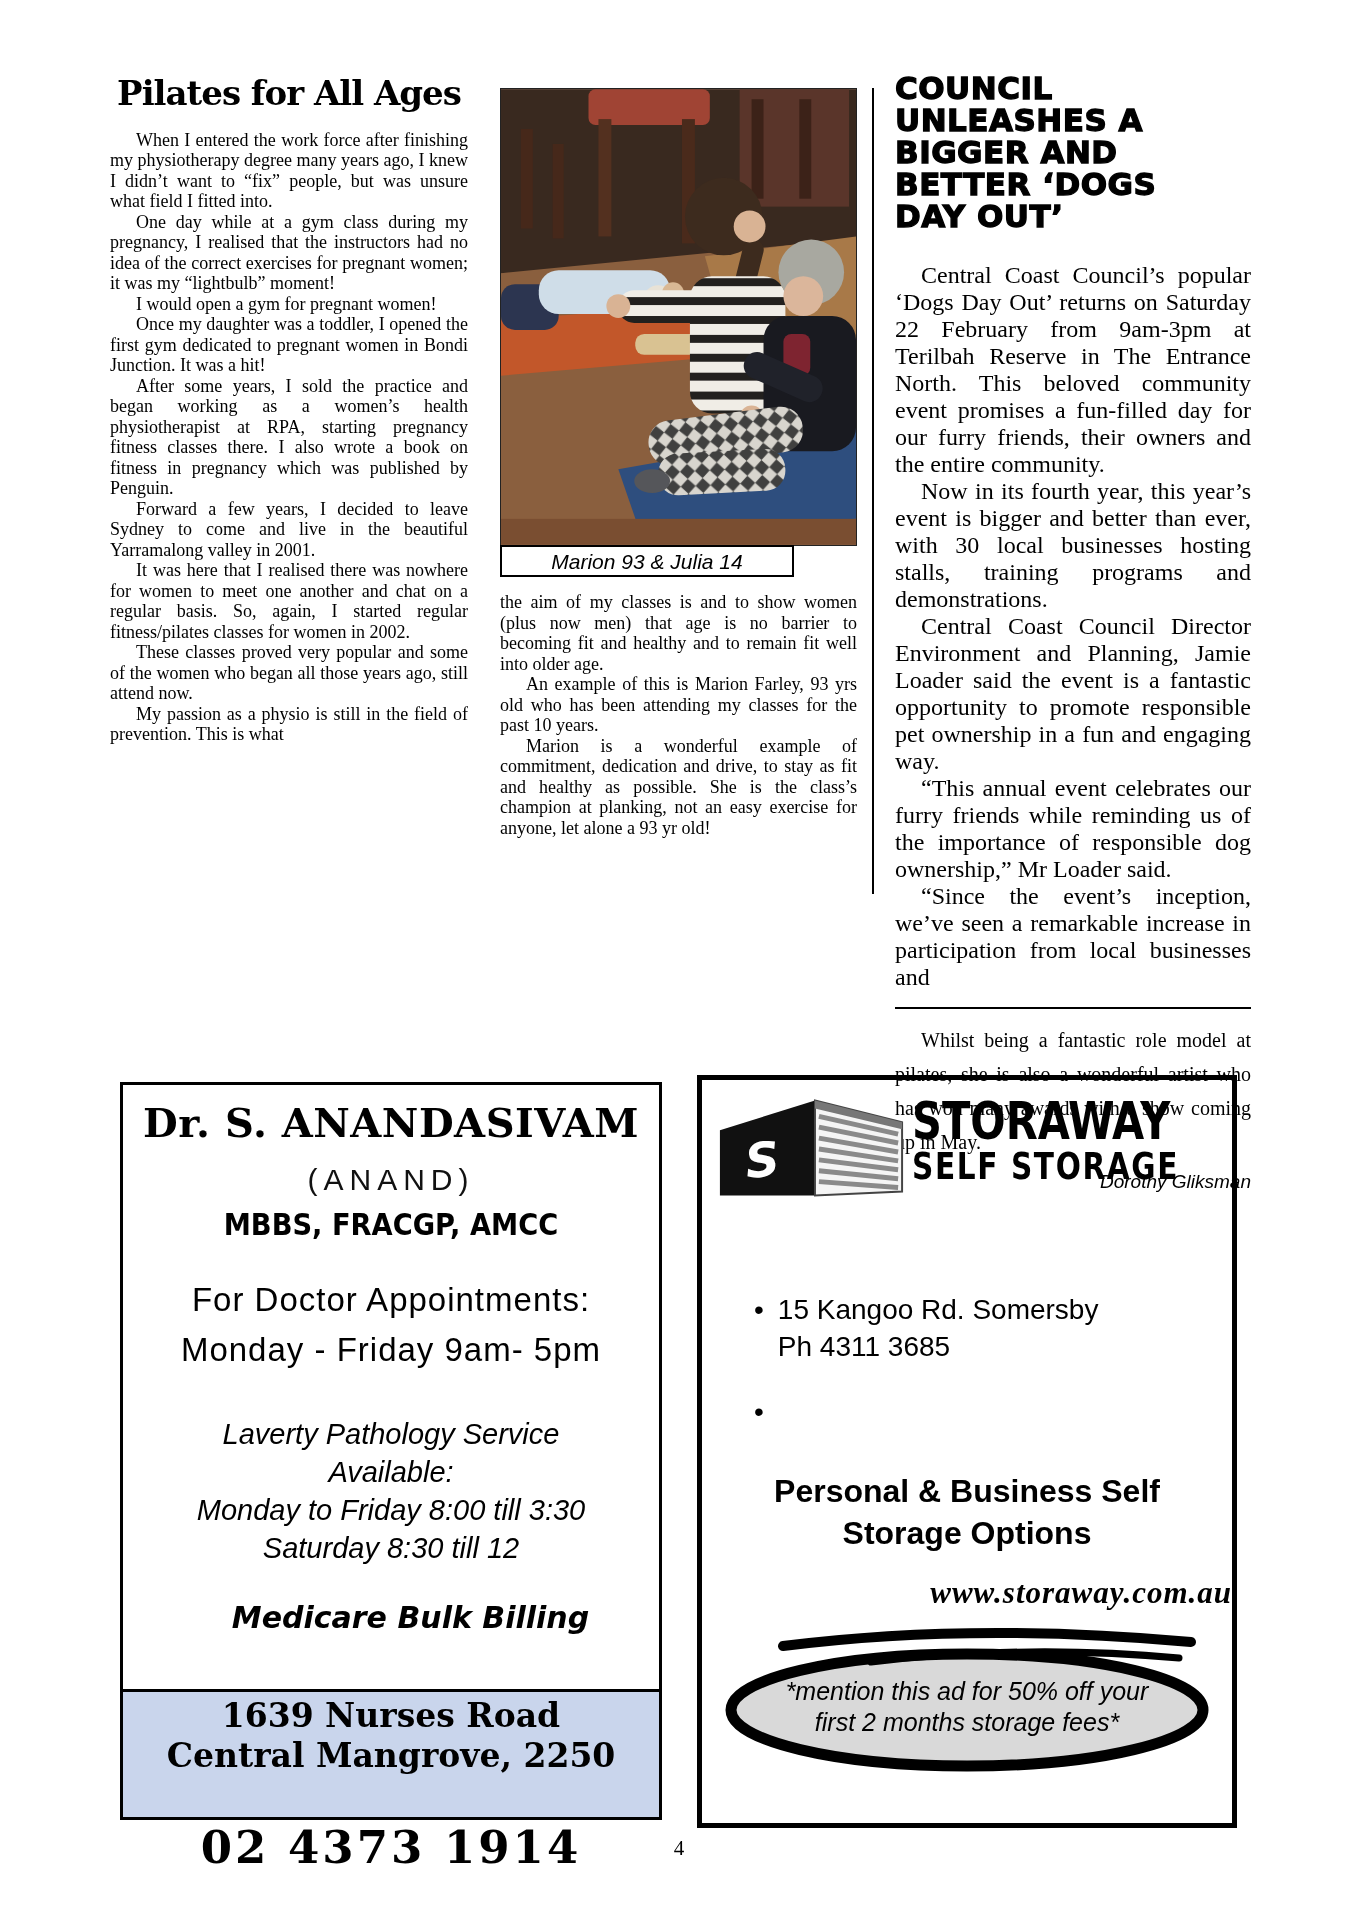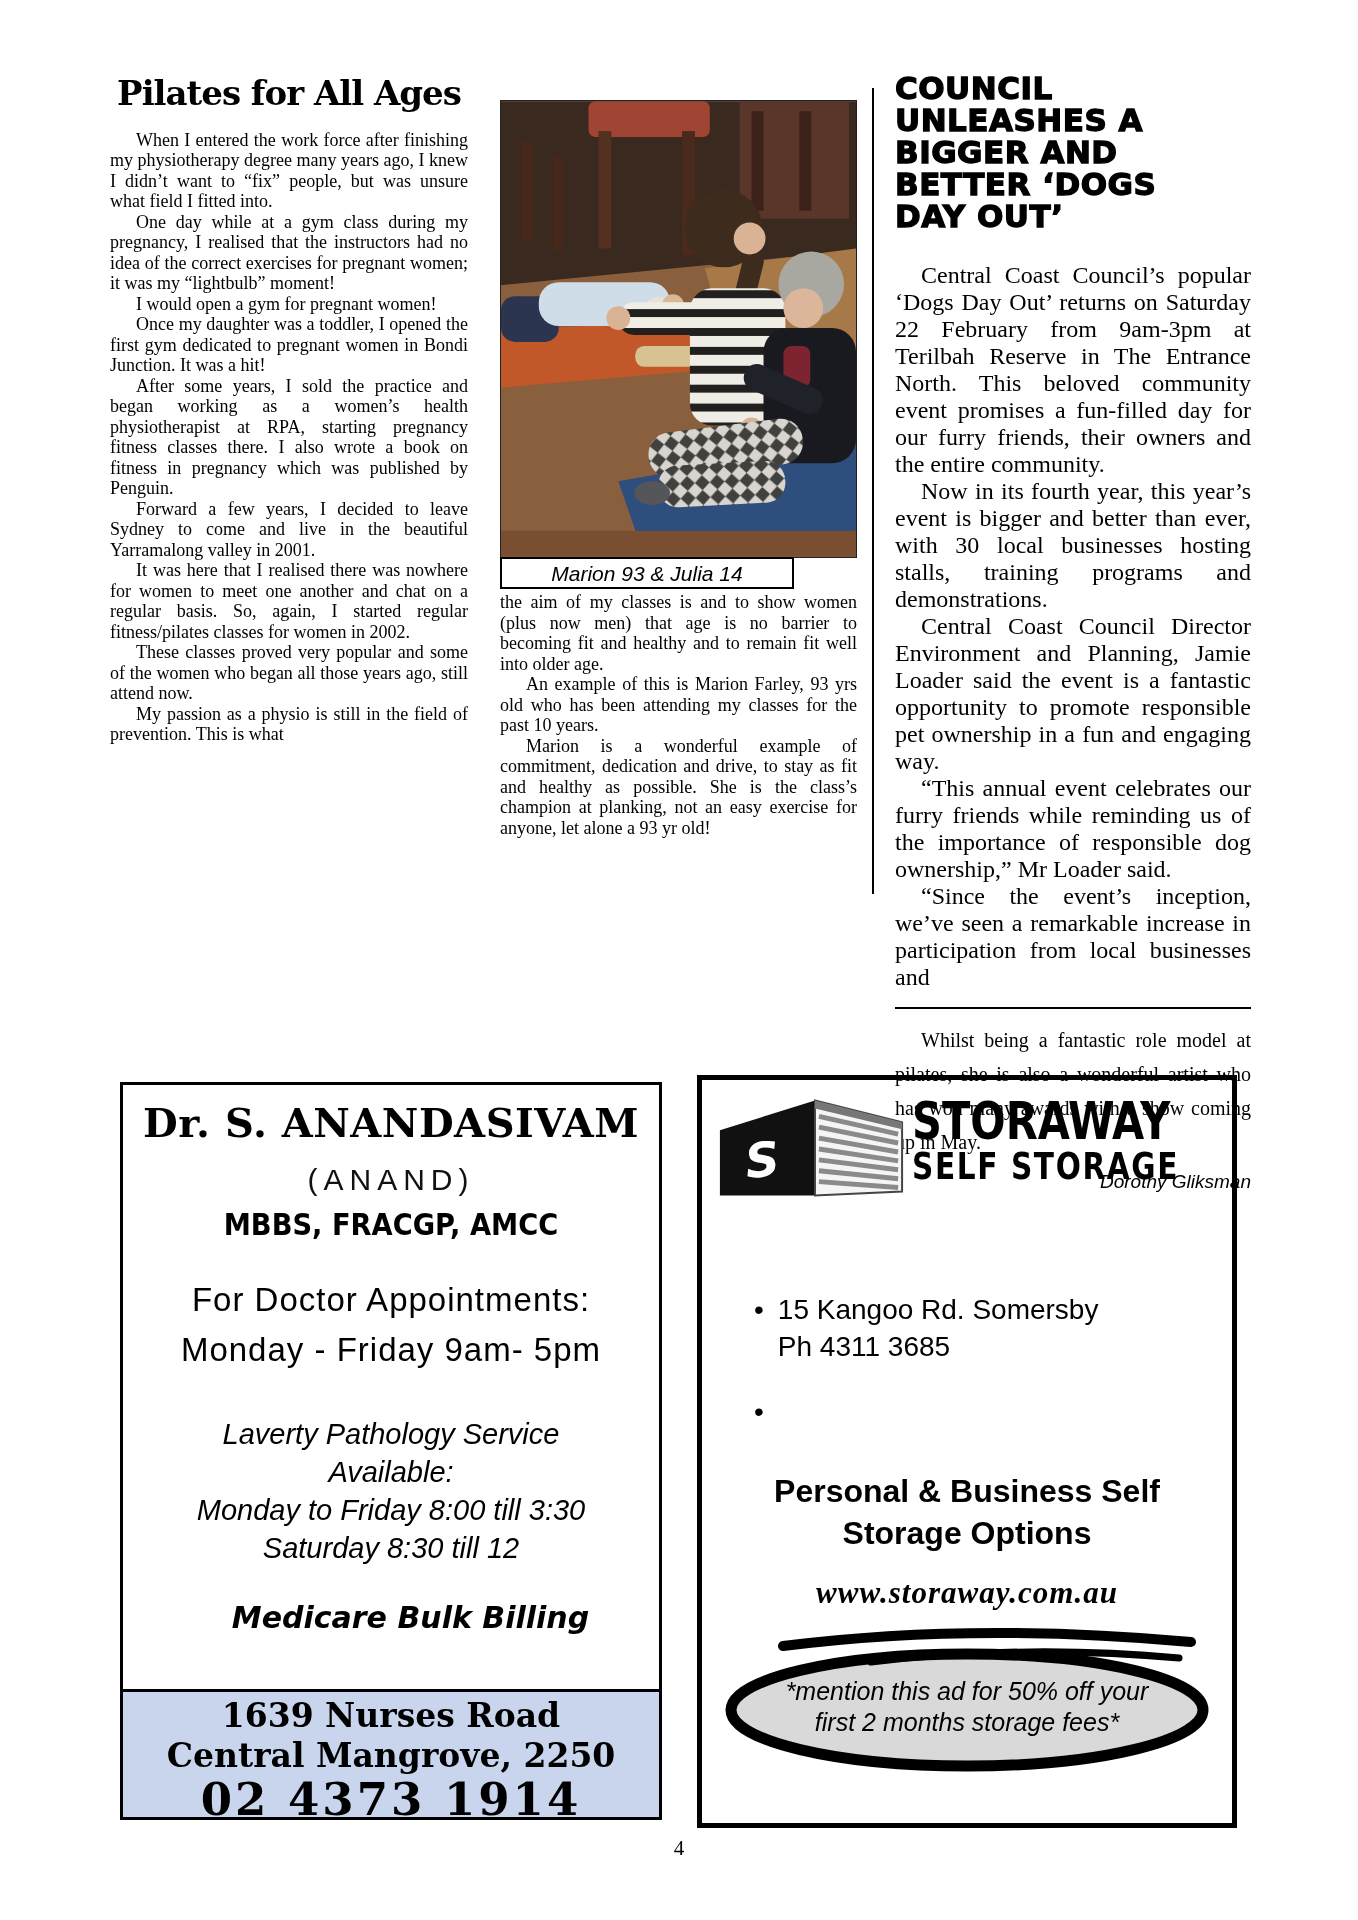--- a/index.html
+++ b/index.html
@@ -16,21 +16,21 @@
   .article-title {
     margin:0 0 18px 0; text-align:center;
     font:800 34px/1.05 "DejaVu Serif", serif; letter-spacing:-1px;
   }
   .body-text p {
     margin:0; text-indent:26px; text-align:justify;
     font-size:18px; line-height:20.5px;
   }
   .body-text p.no-indent { text-indent:0; }
 
-  .photo-block { position:absolute; left:500px; top:100px; width:294px; }
+  .photo-block { position:absolute; left:500px; top:88px; width:294px; }
   .photo-svg   { display:block; width:357px; height:458px; border:1px solid #222; }
   .photo-caption {
     border:2px solid #000; border-top:2px solid #000; margin-top:-1px;
     text-align:center; font:italic 21px/30px "Liberation Sans", sans-serif;
     height:32px; background:#fff;
   }
   .col-mid-text { position:absolute; left:500px; top:592px; width:357px; }
 
   .v-separator { position:absolute; left:872px; top:88px; width:2px; height:806px; background:#000; }
 
@@ -60,37 +60,37 @@
   .dr-quals   { margin-top:10px; font:900 31px/34px "DejaVu Sans", sans-serif; transform:scaleX(0.88); }
   .dr-appt1   { margin-top:40px; font:400 33px/38px "Liberation Sans", sans-serif; letter-spacing:1px; }
   .dr-appt2   { margin-top:12px; font:400 33px/38px "Liberation Sans", sans-serif; letter-spacing:1px; }
   .dr-path    { margin-top:46px; font:italic 400 29px/38px "Liberation Sans", sans-serif; }
   .dr-billing { margin-top:34px; font:italic 700 30px/34px "DejaVu Sans", sans-serif;padding-left:39px; }
   .dr-address {
     position:absolute; left:0; right:0; bottom:0; height:128px;
     border-top:3px solid #000; padding-top:4px;
   }
   .addr-line { font:800 33px/40px "DejaVu Serif", serif; }
-  .dr-phone  { font:800 45px/48px "DejaVu Serif", serif; letter-spacing:3px; }
+  .dr-phone  { font:800 45px/48px "DejaVu Serif", serif; letter-spacing:3px;margin-top:48px; }
 
   
   .storage-ad {
     position:absolute; left:697px; top:1075px; width:540px; height:753px;
     border:5px solid #000; font-family:"Liberation Sans", sans-serif;
   }
   .logo-row { display:flex; align-items:flex-start; margin:14px 6px 0 10px; }
   .unit-icon { width:198px; height:105px; flex:0 0 auto; }
   .brand { margin-left:2px; padding-top:2px; }
   .brand-1 { font:900 52px/50px "DejaVu Sans", sans-serif; transform:scaleX(0.80); transform-origin:left center; white-space:nowrap; }
   .brand-2 { font:900 37px/42px "DejaVu Sans", sans-serif; transform:scaleX(0.80); transform-origin:left center; white-space:nowrap; letter-spacing:2px; }
   .locations { margin:92px 0 0 52px; }
   .loc { display:flex; margin-bottom:28px; font-size:28px; line-height:37px; }
   .loc-bullet { margin-right:14px; }
   .tagline { margin-top:40px; text-align:center; font:700 32px/42px "Liberation Sans", sans-serif; }
-  .website  { margin-top:22px; text-align:center; font:italic 700 31px/34px "Liberation Serif", serif; letter-spacing:1px; }
+  .website  { margin-top:22px; text-align:right; font:italic 700 31px/34px "Liberation Serif", serif; letter-spacing:1px; }
   .offer { position:relative; width:492px; height:152px; margin:12px auto 0 auto; }
   .offer-svg { position:absolute; inset:0; width:100%; height:100%; }
   .offer-text {
     position:absolute; inset:0; display:flex; flex-direction:column;
     align-items:center; justify-content:center; padding-top:18px;
     font:italic 400 25px/31px "Liberation Sans", sans-serif;
   }
 
   .page-number { position:absolute; left:0; right:0; top:1836px; text-align:center; font:21px/24px "Liberation Serif", serif; }
 </style>

